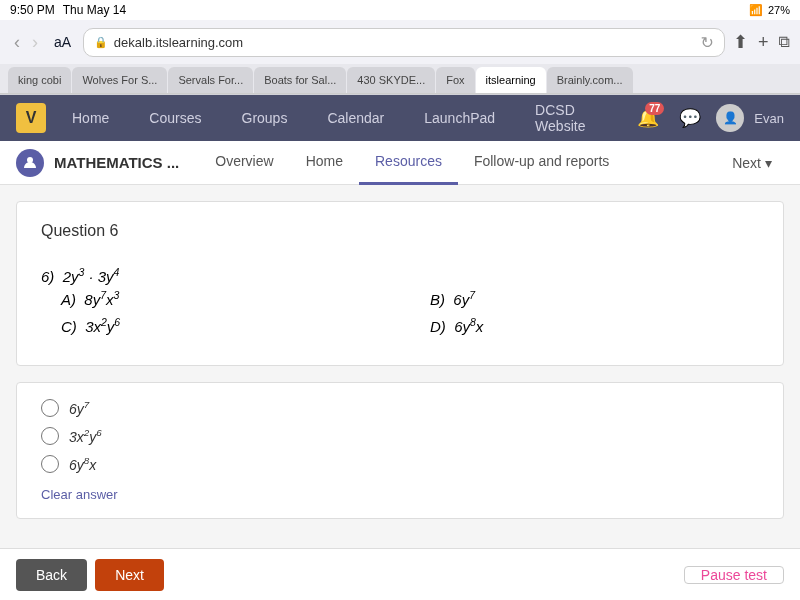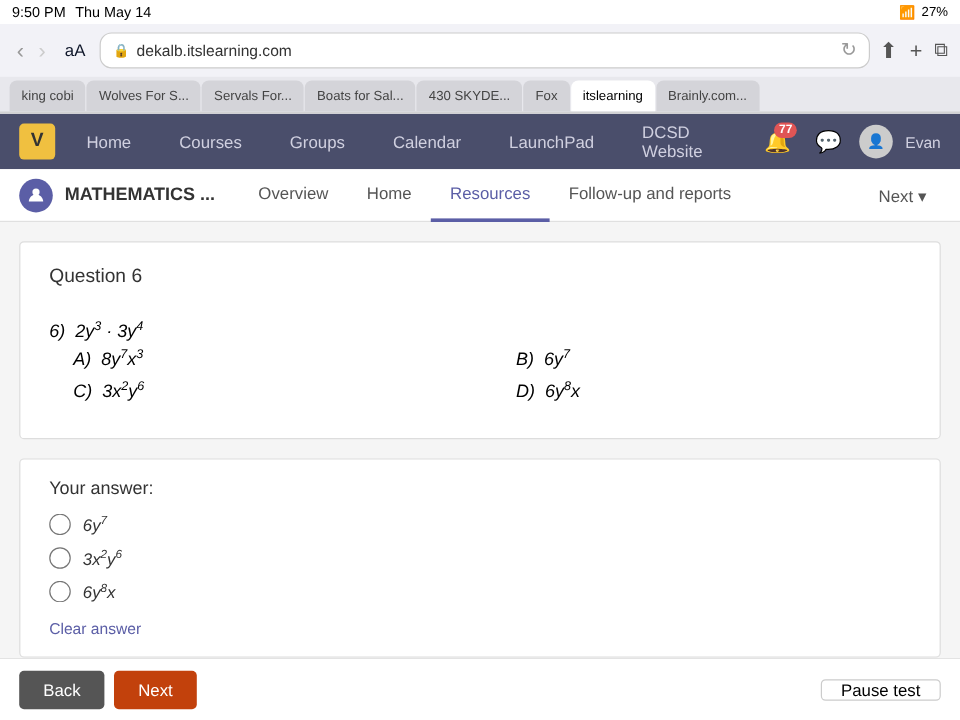--- a/index.html
+++ b/index.html
@@ -278,21 +278,21 @@
       background: #c2410c;
       color: white;
       border: none;
       border-radius: 4px;
       padding: 8px 20px;
       font-size: 14px;
       cursor: pointer;
     }
     .btn-pause {
       background: white;
-      color: #000000;
+      color: #ec4899;
       border: 1px solid #ccc;
       border-radius: 4px;
       padding: 0 16px;
       font-size: 14px;
       cursor: pointer;
     }
 
     .page-layout {
       display: flex;
       flex-direction: column;
@@ -406,21 +406,20 @@
         <div class="answer-choices">
           <div class="choice">A)&nbsp;&nbsp;8y<sup>7</sup>x<sup>3</sup></div>
           <div class="choice">B)&nbsp;&nbsp;6y<sup>7</sup></div>
           <div class="choice">C)&nbsp;&nbsp;3x<sup>2</sup>y<sup>6</sup></div>
           <div class="choice">D)&nbsp;&nbsp;6y<sup>8</sup>x</div>
         </div>
       </div>
     </div>
 
     <div class="answer-section">
-      <div class="answer-label">Your answer:</div>
       <label class="radio-option">
         <input type="radio" name="answer" style="">
         <span class="radio-label">6y<sup>7</sup></span>
       </label>
       <label class="radio-option">
         <input type="radio" name="answer" style="">
         <span class="radio-label">3x<sup>2</sup>y<sup>6</sup></span>
       </label>
       <label class="radio-option">
         <input type="radio" name="answer" style="">

